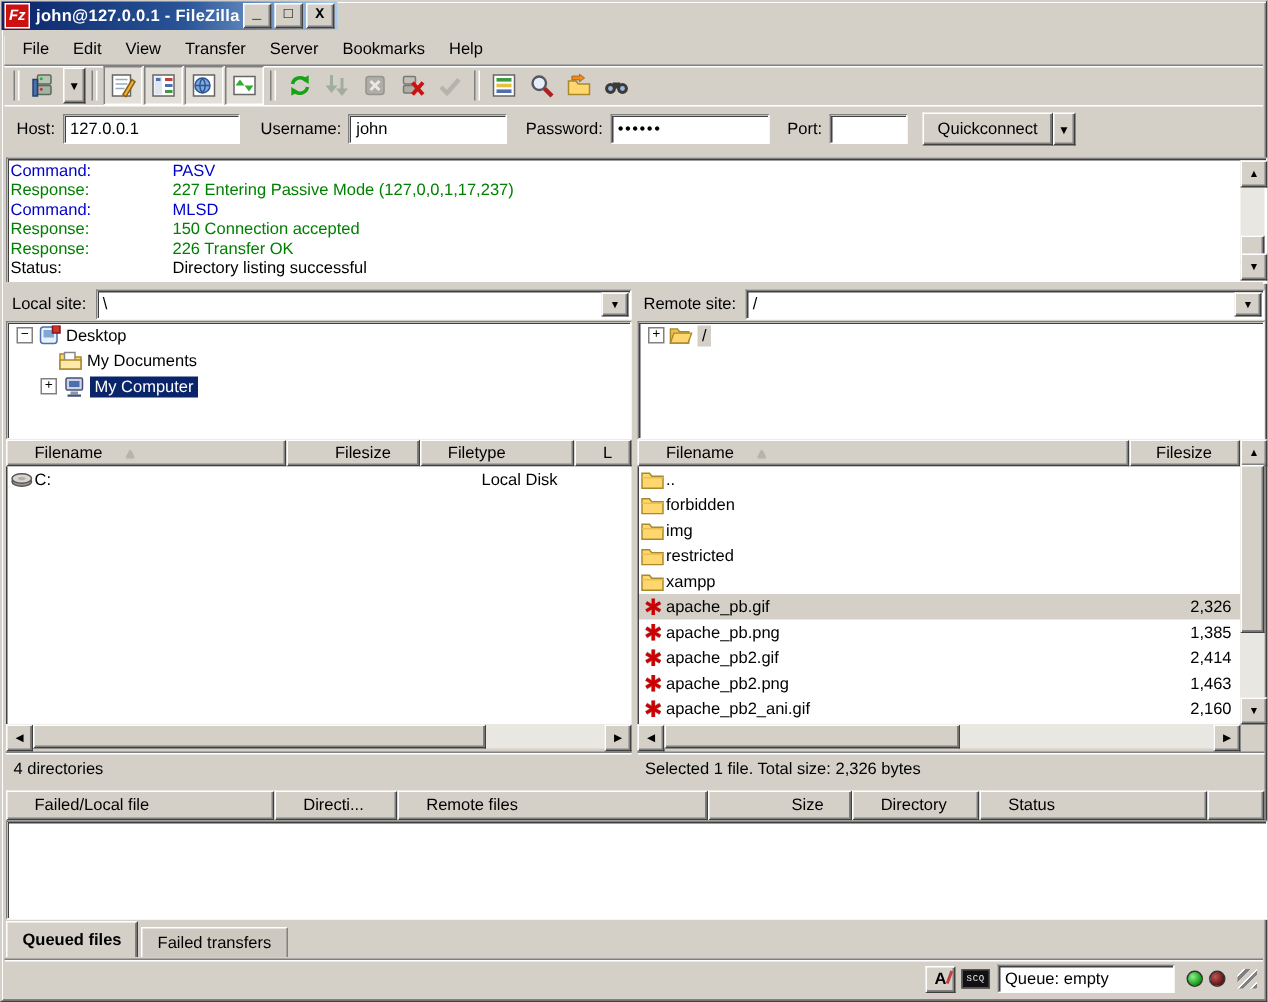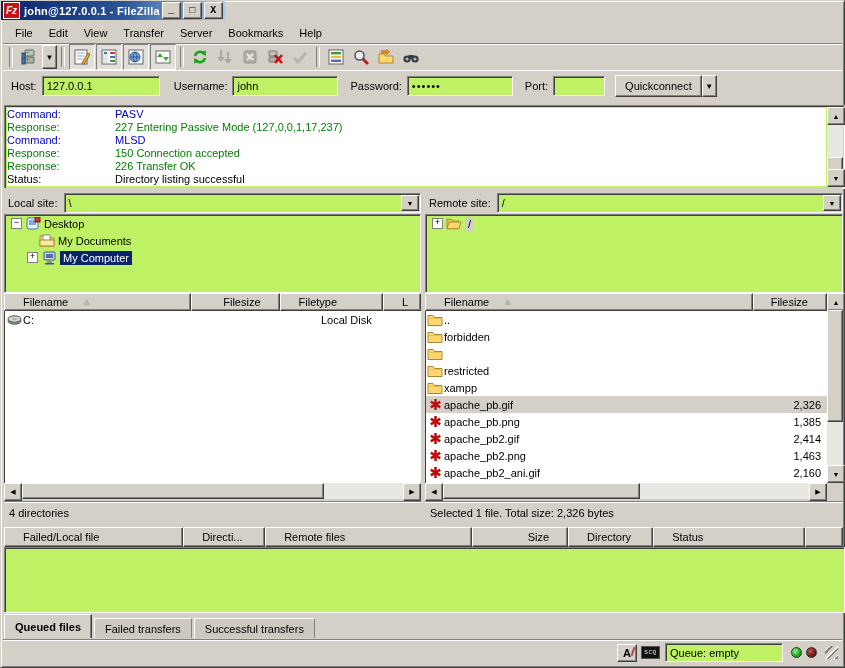--- a/index.html
+++ b/index.html
@@ -1,18 +1,18 @@
 <!DOCTYPE html>
 <html><head>
 <meta charset="utf-8">
 <style>
   html,body{margin:0;padding:0;}
   body{width:845px;height:668px;background:#d4d0c8;font-family:"Liberation Sans",sans-serif;font-size:11px;color:#000;overflow:hidden;position:relative;}
   #win{position:absolute;inset:0;background:#d4d0c8;border-top:1px solid #d4d0c8;border-left:1px solid #d4d0c8;border-right:1px solid #404040;border-bottom:1px solid #404040;box-shadow:inset 1px 1px 0 #fff, inset -1px -1px 0 #808080;}
-  .sunken{background:#bef264;border-top:1px solid #808080;border-left:1px solid #808080;border-bottom:1px solid #fff;border-right:1px solid #fff;box-shadow:inset 1px 1px 0 #404040;}
+  .sunken{background:#ffffff;border-top:1px solid #808080;border-left:1px solid #808080;border-bottom:1px solid #fff;border-right:1px solid #fff;box-shadow:inset 1px 1px 0 #404040;}
   .btn3d{background:#d4d0c8;border-top:1px solid #fff;border-left:1px solid #fff;border-bottom:1px solid #404040;border-right:1px solid #404040;box-shadow:inset -1px -1px 0 #808080;}
   
   #titlebar{position:absolute;top:2;left:2;right:2;height:19px;background:linear-gradient(90deg,#0a246a 0%,#2a5598 55%,#a6caf0 100%);display:flex;align-items:center;padding:0 2px;}
   #fzlogo{width:15px;height:15px;background:#cc1111;color:#fff;font-weight:bold;font-style:italic;font-size:10px;display:flex;align-items:center;justify-content:center;margin-right:4px;border:1px solid #fff;}
   #titletext{color:#fff;font-weight:bold;flex:1;letter-spacing:.2px;}
   .wbtn{width:17px;height:15px;margin-left:2px;display:flex;align-items:center;justify-content:center;font-family:"Liberation Mono",monospace;font-size:10px;font-weight:bold;line-height:8px;}
   
   #menubar{position:absolute;top:22px;left:2px;right:2px;height:20px;display:flex;align-items:center;padding-left:4px;border-bottom:1px solid #808080;box-shadow:0 1px 0 #fff;}
   .menuitem{padding:3px 8px;}
   
@@ -404,20 +404,21 @@
           <span class="fn" style="flex:1;">forbidden</span>
           <span class="sizecell" style="width:90px;"></span>
         </div>
       <div class="lrow">
           <span class="fic">
             <svg width="16" height="12" viewBox="0 0 16 12">
               <path d="M1 1.5h5l1.5 2H15v8H1z" fill="#ffd76e" stroke="#a88a2d"></path>
               <path d="M1 4.5h14" stroke="#e8bf50"></path>
             </svg>
           </span>
+          <span class="fn" style="flex:1;">img</span>
           <span class="sizecell" style="width:90px;"></span>
         </div>
       <div class="lrow">
           <span class="fic">
             <svg width="16" height="12" viewBox="0 0 16 12">
               <path d="M1 1.5h5l1.5 2H15v8H1z" fill="#ffd76e" stroke="#a88a2d"></path>
               <path d="M1 4.5h14" stroke="#e8bf50"></path>
             </svg>
           </span>
           <span class="fn" style="flex:1;">restricted</span>
@@ -557,21 +558,20 @@
     <div class="hseg btn3d" style="width:150px;">
         <span>Status</span>
       </div>
     <div class="hseg btn3d" style="flex:1;"></div>
   </div>
   <div id="qbody" class="sunken"></div>
 
   <div id="tabs">
     <div class="tab active">Queued files</div>
     <div class="tab inactive">Failed transfers</div>
-    <div class="tab inactive">Successful transfers</div>
   </div>
 
   <div id="statusbar">
     <div id="sb-spacer"></div>
     <div id="ascii-ind" class="btn3d">A<i></i></div>
     <div id="speed-ind">
         <span>SCQ</span>
       </div>
     <div id="queuebox" class="field sunken">Queue: empty</div>
     <div class="led" id="led-ok"></div>

